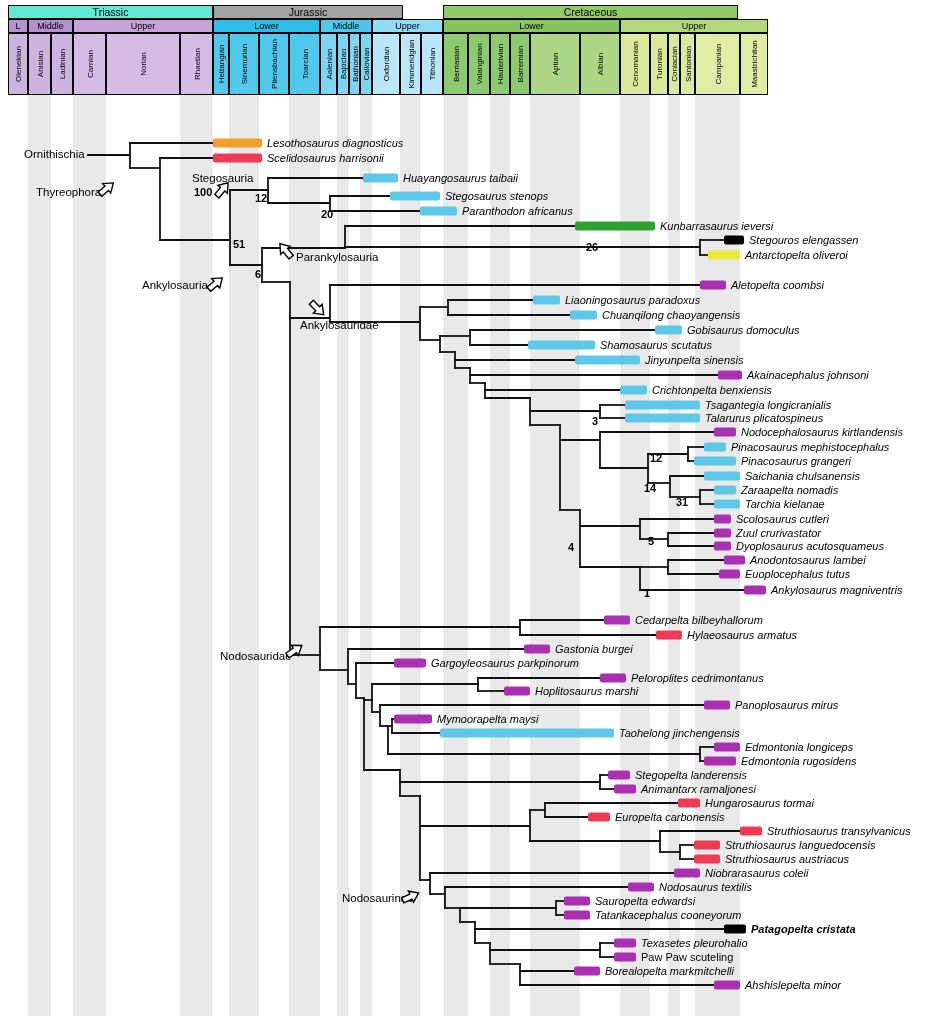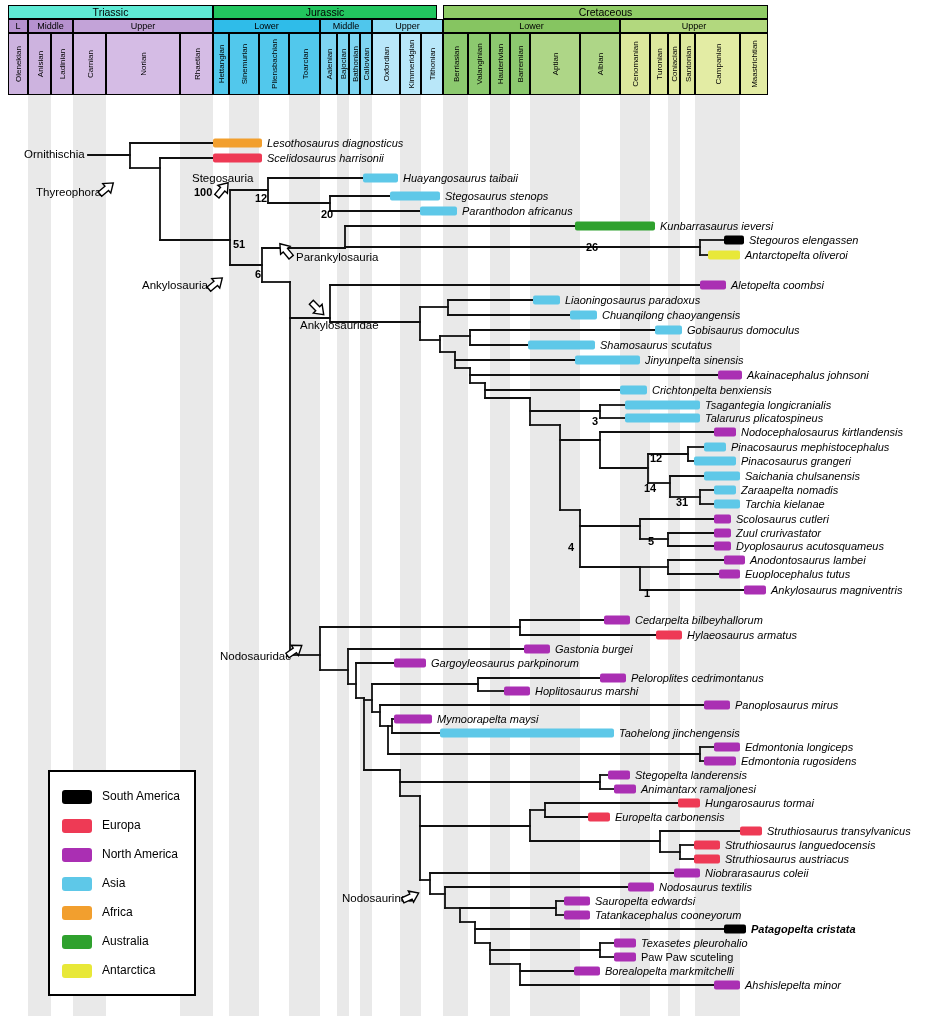--- a/index.html
+++ b/index.html
@@ -66,21 +66,21 @@
       </div>
       <div class="cell stage" style="left:73px;top:33px;width:33px;height:62px;background:#d5bce5">
         <span class="vert">Carnian</span>
       </div>
       <div class="cell stage" style="left:106px;top:33px;width:74px;height:62px;background:#d5bce5">
         <span class="vert">Norian</span>
       </div>
       <div class="cell stage" style="left:180px;top:33px;width:33px;height:62px;background:#d5bce5">
         <span class="vert">Rhaetian</span>
       </div>
-      <div class="cell period" style="left:213px;top:5px;width:224px;height:14px;background:#22c55e">
+      <div class="cell period" style="left:213px;top:5px;width:190px;height:14px;background:#a3a3a3">
         <span>Jurassic</span>
       </div>
       <div class="cell epoch" style="left:213px;top:19px;width:107px;height:14px;background:#2fbce9">
         <span>Lower</span>
       </div>
       <div class="cell stage" style="left:213px;top:33px;width:16px;height:62px;background:#52c8ec">
         <span class="vert">Hettangian</span>
       </div>
       <div class="cell stage" style="left:229px;top:33px;width:30px;height:62px;background:#52c8ec">
         <span class="vert">Sinemurian</span>
@@ -111,21 +111,21 @@
       </div>
       <div class="cell stage" style="left:372px;top:33px;width:28px;height:62px;background:#b9e7f9">
         <span class="vert">Oxfordian</span>
       </div>
       <div class="cell stage" style="left:400px;top:33px;width:21px;height:62px;background:#b9e7f9">
         <span class="vert">Kimmeridgian</span>
       </div>
       <div class="cell stage" style="left:421px;top:33px;width:22px;height:62px;background:#b9e7f9">
         <span class="vert">Tithonian</span>
       </div>
-      <div class="cell period" style="left:443px;top:5px;width:325px;height:14px;background:#8fcb66">
+      <div class="cell period" style="left:443px;top:5px;width:295px;height:14px;background:#8fcb66">
         <span>Cretaceous</span>
       </div>
       <div class="cell epoch" style="left:443px;top:19px;width:177px;height:14px;background:#86c561">
         <span>Lower</span>
       </div>
       <div class="cell stage" style="left:443px;top:33px;width:25px;height:62px;background:#8cc96f">
         <span class="vert">Berriasian</span>
       </div>
       <div class="cell stage" style="left:468px;top:33px;width:22px;height:62px;background:#8cc96f">
         <span class="vert">Valanginian</span>
@@ -484,29 +484,13 @@
       </g>
       <text x="220" y="660" class="clade">Nodosauridae</text>
       <g transform="translate(294,651) rotate(-35)">
         <polygon points="-8,-2.8 1,-2.8 1,-6.2 9.5,0 1,6.2 1,2.8 -8,2.8" fill="#fff" stroke="#000" stroke-width="1.4"></polygon>
       </g>
       <text x="342" y="902" class="clade">Nodosaurinae</text>
       <g transform="translate(410,897) rotate(-25)">
         <polygon points="-8,-2.8 1,-2.8 1,-6.2 9.5,0 1,6.2 1,2.8 -8,2.8" fill="#fff" stroke="#000" stroke-width="1.4"></polygon>
       </g>
     </svg>
-<div class="legend" style="left:48px;top:770px;width:148px;height:226px">
-      <div class="swatch" style="left:12px;top:18px;background:#000000"></div>
-      <div class="lglab" style="left:52px;top:17px">South America</div>
-      <div class="swatch" style="left:12px;top:47px;background:#ee3a55"></div>
-      <div class="lglab" style="left:52px;top:46px">Europa</div>
-      <div class="swatch" style="left:12px;top:76px;background:#aa2fb3"></div>
-      <div class="lglab" style="left:52px;top:75px">North America</div>
-      <div class="swatch" style="left:12px;top:105px;background:#5ec8e8"></div>
-      <div class="lglab" style="left:52px;top:104px">Asia</div>
-      <div class="swatch" style="left:12px;top:134px;background:#f29f2e"></div>
-      <div class="lglab" style="left:52px;top:133px">Africa</div>
-      <div class="swatch" style="left:12px;top:163px;background:#2fa12e"></div>
-      <div class="lglab" style="left:52px;top:162px">Australia</div>
-      <div class="swatch" style="left:12px;top:192px;background:#e8e838"></div>
-      <div class="lglab" style="left:52px;top:191px">Antarctica</div>
-    </div>
   </div>
 
 </body></html>

